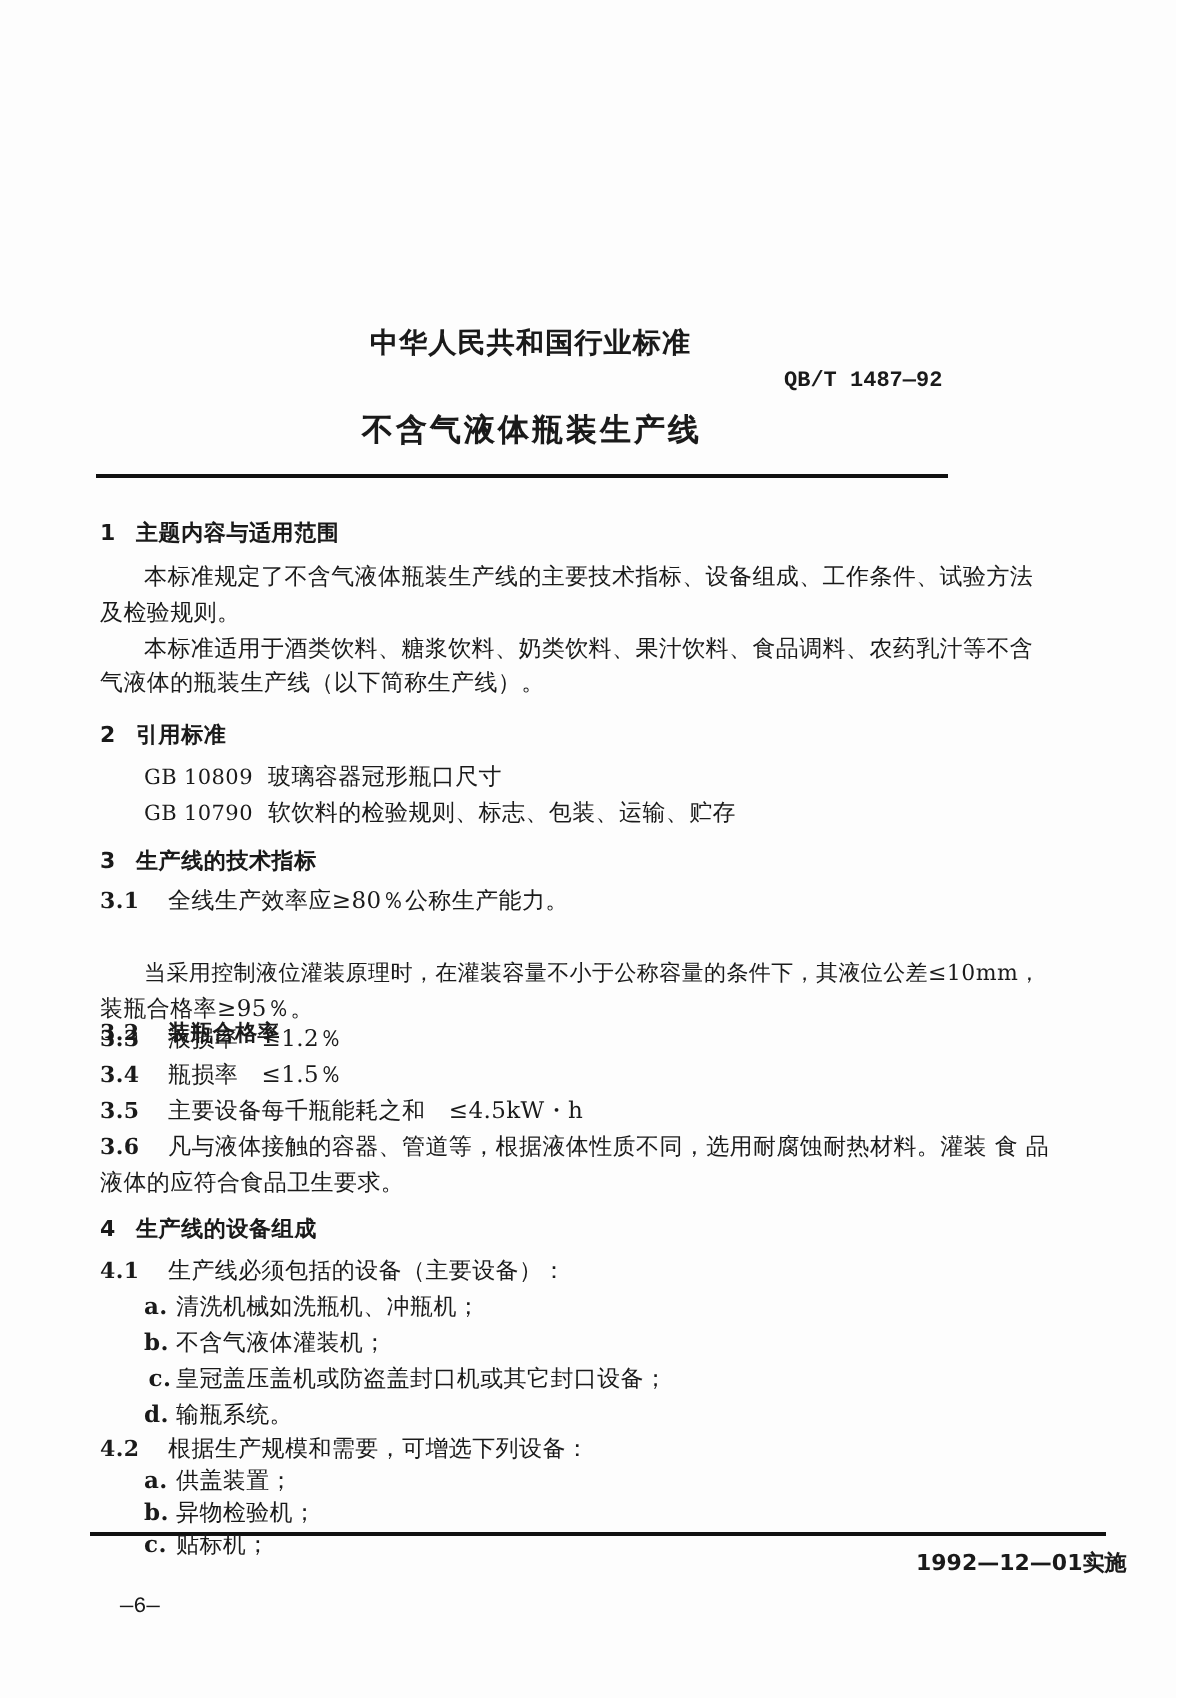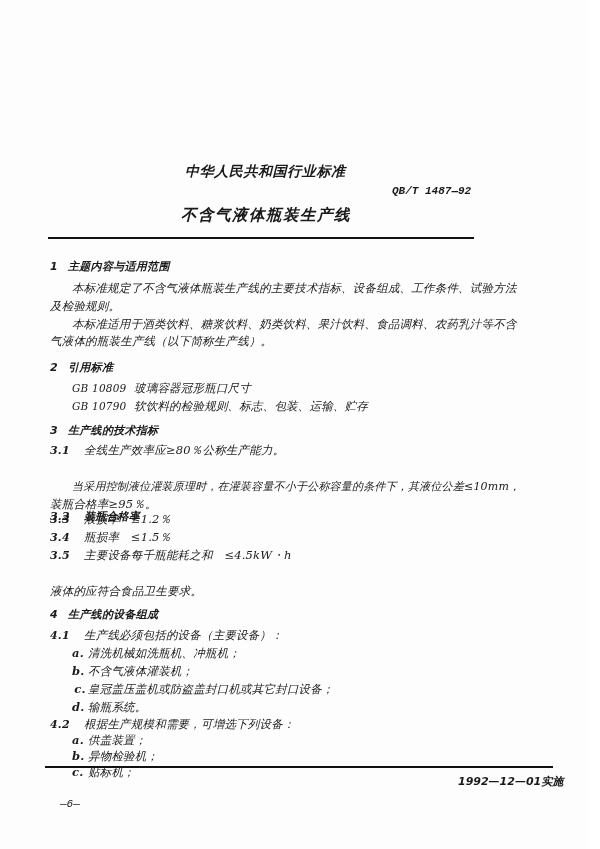--- a/index.html
+++ b/index.html
@@ -1,20 +1,20 @@
 <!DOCTYPE html>
 <html><head>
 <meta charset="utf-8">
 <style>
   html, body { margin: 0; padding: 0; }
   body {
     width: 600px; height: 849px; background: #ffffff; position: relative; overflow: hidden;
     font-family: "DejaVu Serif", "Liberation Serif", serif; color: #1a1a1a;
   }
-  .page { position: absolute; left: 0; top: 0; width: 588px; height: 849px; background: #fdfdfd; font-style: italic; }
+  .page { position: absolute; left: 0; top: 0; width: 588px; height: 849px; background: #fdfdfd; }
   .abs { position: absolute; white-space: nowrap; }
   .hei { font-family: "DejaVu Sans", "Liberation Sans", sans-serif; font-weight: bold; }
   .mono { font-family: "Liberation Mono", "DejaVu Sans Mono", monospace; text-align: right; }
   .body-text { font-size: 11.5px; letter-spacing: 0.2px; }
   .rule { position: absolute; background: #111; }
 
   #std-category { left: 185px; top: 163px; font-size: 14px; letter-spacing: 0.6px; }
   #std-code { left: 392px; top: 185px; font-size: 11px; font-weight: bold; }
   #doc-title { left: 181px; top: 205px; font-size: 15.5px; letter-spacing: 1.5px; }
   #rule-top { left: 48px; top: 237px; width: 426px; height: 2px; }
@@ -71,20 +71,23 @@
   <div class="abs body-text" style="left:50px; top:497px;">装瓶合格率≥95％。</div>
   <div class="abs body-text" style="left:50px; top:512px;">
     <span class="clause-num">3.3</span><span>液损率　≤1.2％</span>
   </div>
   <div class="abs body-text" style="left:50px; top:530px;">
     <span class="clause-num">3.4</span><span>瓶损率　≤1.5％</span>
   </div>
   <div class="abs body-text" style="left:50px; top:548px;">
     <span class="clause-num">3.5</span><span>主要设备每千瓶能耗之和　≤4.5kW・h</span>
   </div>
+  <div class="abs body-text" style="left:50px; top:566px;">
+    <span class="clause-num">3.6</span><span>凡与液体接触的容器、管道等，根据液体性质不同，选用耐腐蚀耐热材料。灌装 食 品</span>
+  </div>
   <div class="abs body-text" style="left:50px; top:584px;">液体的应符合食品卫生要求。</div>
 
   <div class="abs sec-heading hei" style="left:50px; top:607px;">
     <span class="sec-num">4</span><span>生产线的设备组成</span>
   </div>
   <div class="abs body-text" style="left:50px; top:628px;">
     <span class="clause-num">4.1</span><span>生产线必须包括的设备（主要设备）：</span>
   </div>
   <div class="abs body-text" style="left:72px; top:646px;">
     <span class="list-mark">a.</span><span>清洗机械如洗瓶机、冲瓶机；</span>

